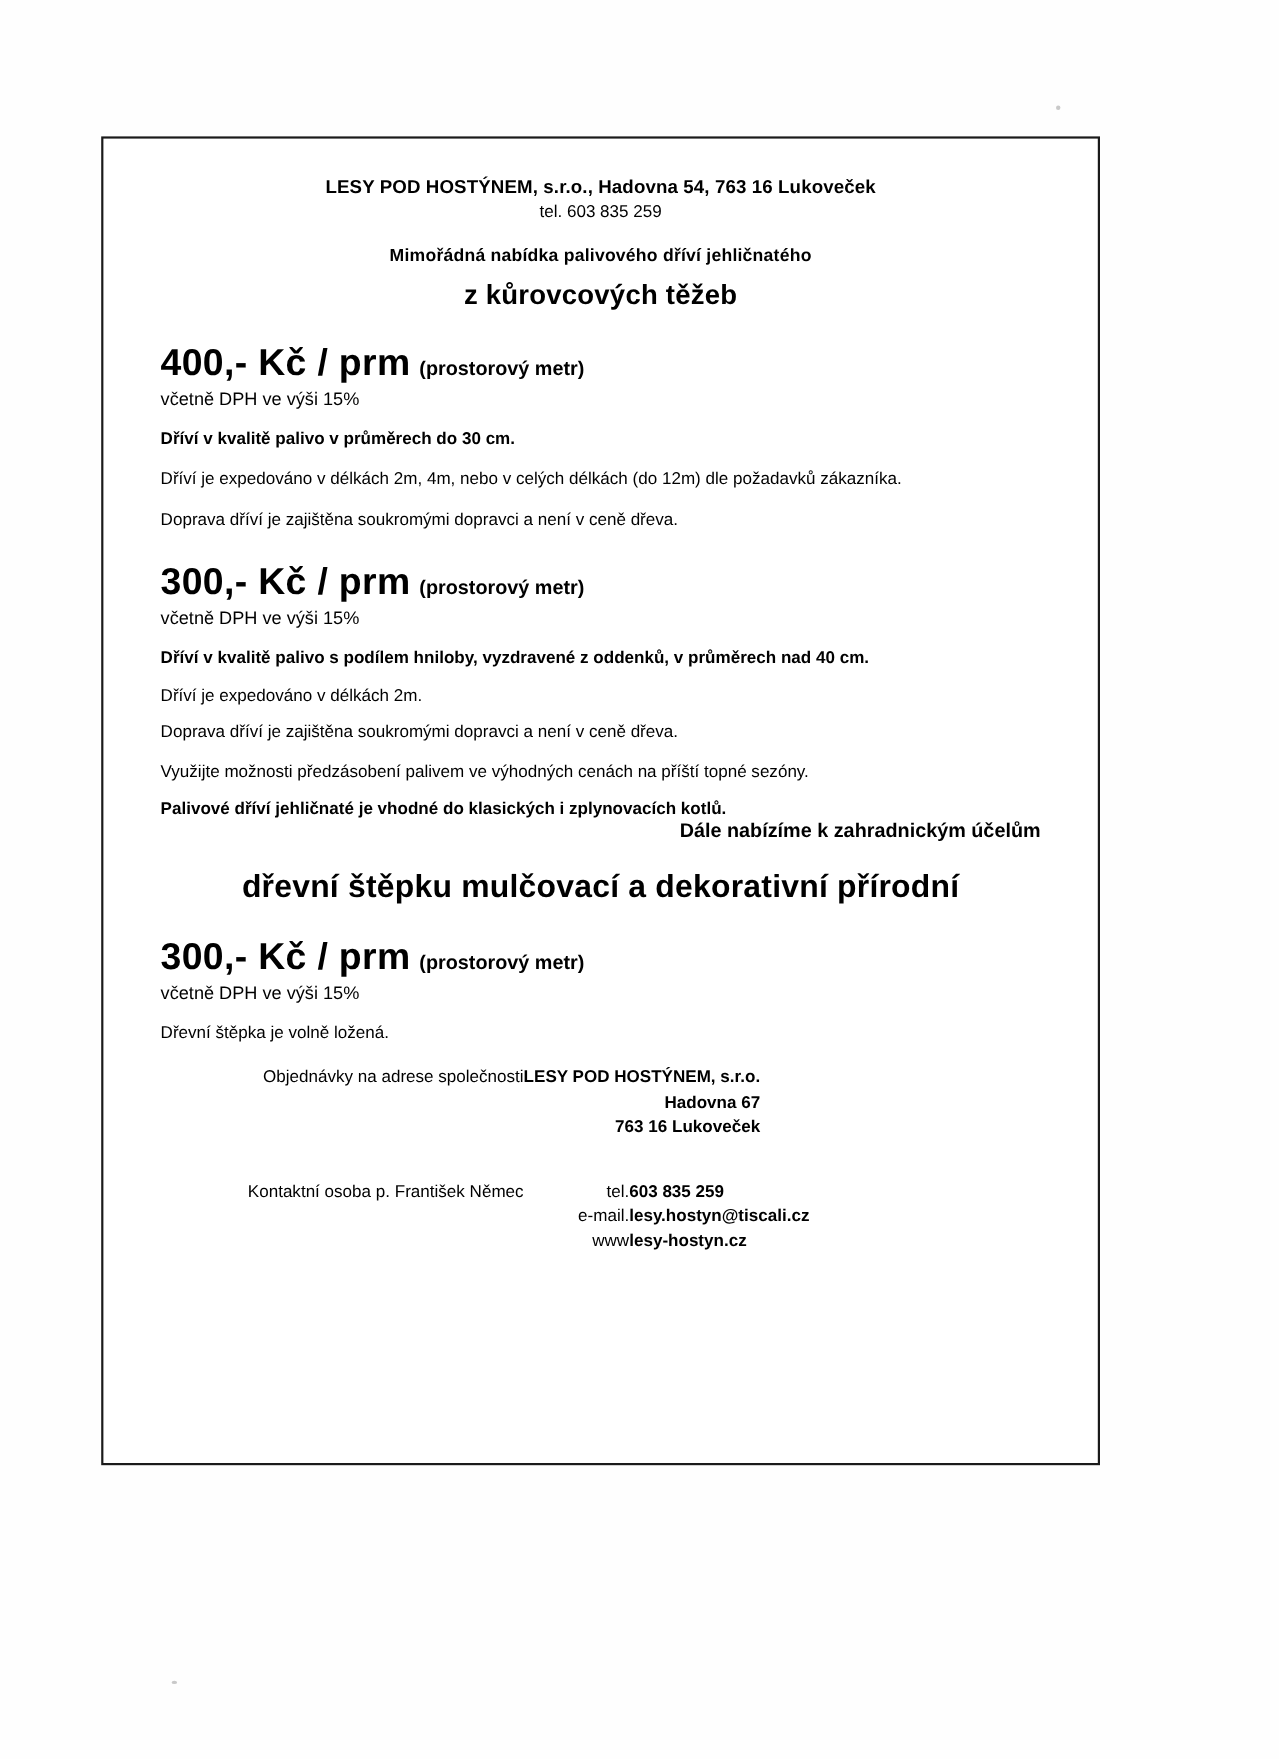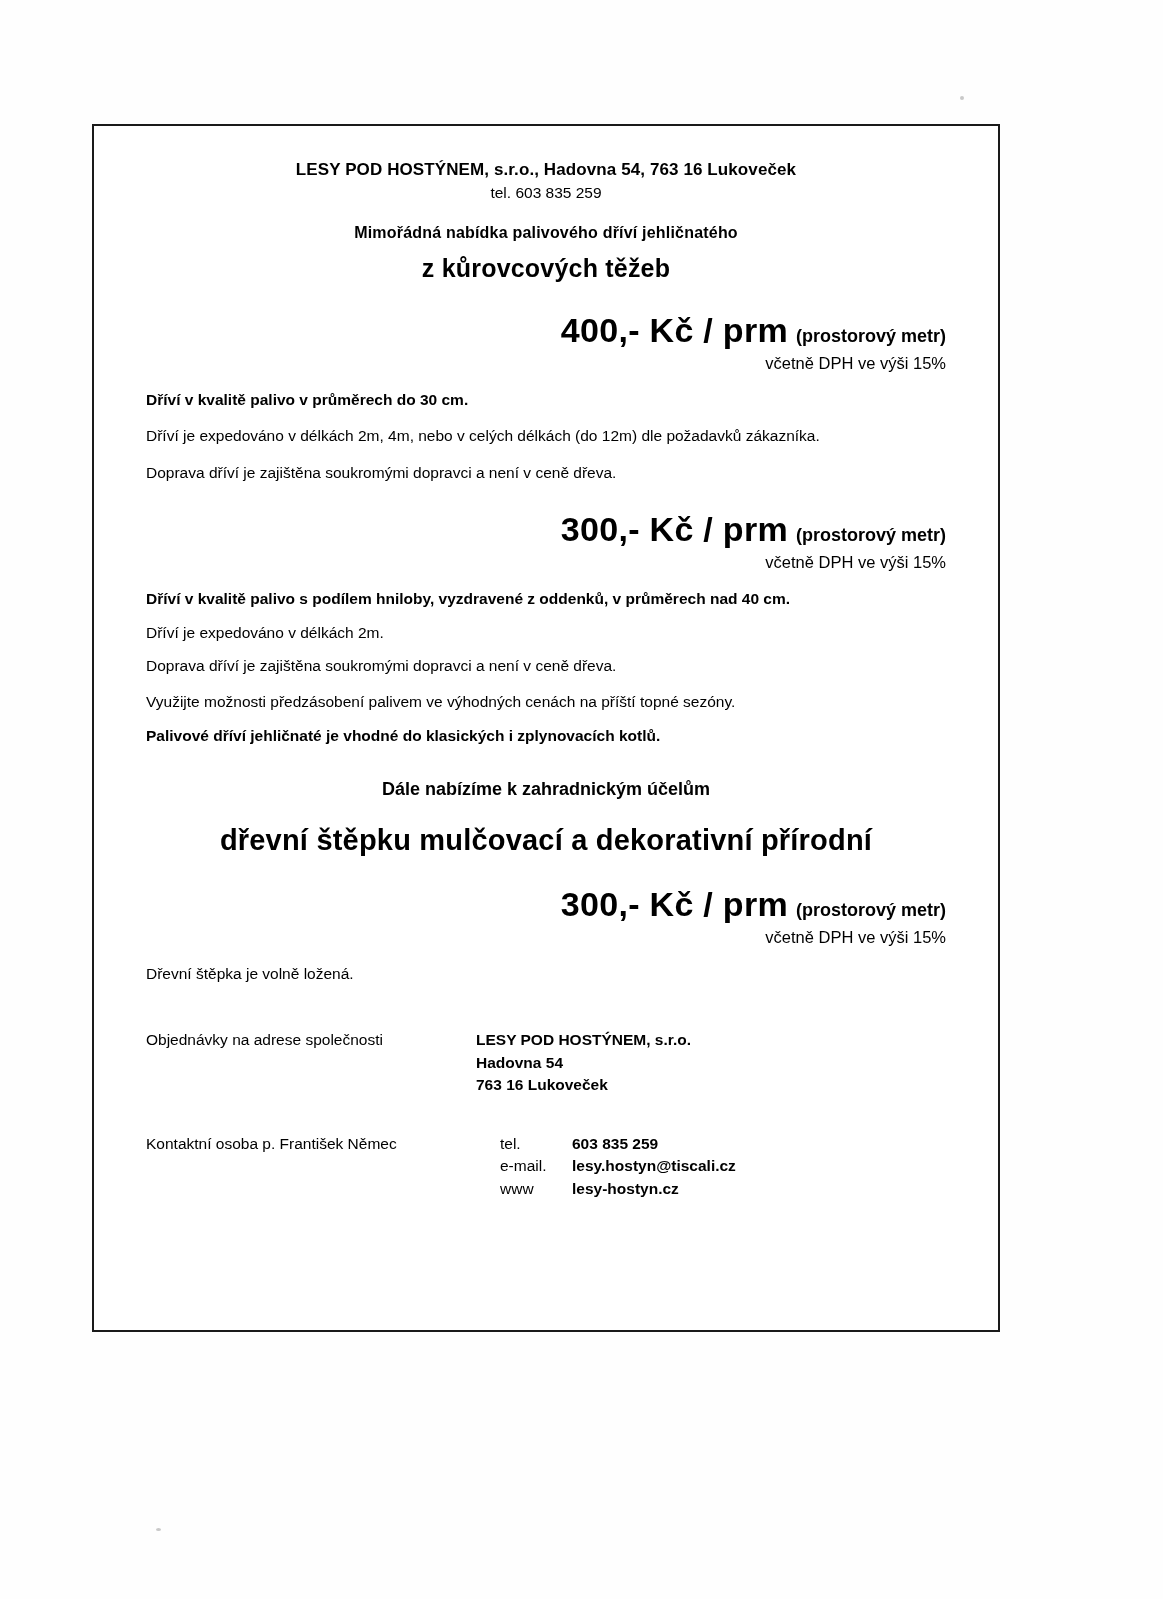--- a/index.html
+++ b/index.html
@@ -72,21 +72,21 @@
   .headline-2 {
     text-align: center;
     font-size: 25px;
     font-weight: bold;
     margin-top: 12px;
     letter-spacing: 0.2px;
   }
 
   
   .price-block {
-    text-align: right;
+    text-align: left;
     margin-top: 28px;
   }
   .price-main {
     font-size: 34px;
     font-weight: bold;
     letter-spacing: 0.3px;
     display: inline-block;
     vertical-align: baseline;
   }
   .price-unit {
@@ -109,37 +109,37 @@
     margin-top: 17px;
   }
   .para.bold {
     font-weight: bold;
   }
   .para.tight {
     margin-top: 14px;
   }
 
   .center-bold {
-    text-align: center;
+    text-align: right;
     font-size: 18px;
     font-weight: bold;
-    margin-top: 34px;
   }
   .big-offer {
     text-align: center;
     font-size: 29px;
     font-weight: bold;
     margin-top: 24px;
     letter-spacing: 0.2px;
   }
 
   
   .contact {
-    margin-top: 46px;
-    font-size: 15.5px;
+    margin-top: 20px;
+    font-size: 15.5px;
+    text-align: right;
   }
   .contact-row {
     display: flex;
     align-items: flex-start;
     margin-top: 0;
   }
   .contact-label {
     width: 330px;
     flex: 0 0 330px;
     font-size: 15.5px;
@@ -219,21 +219,21 @@
         <div class="price-vat">včetně DPH ve výši 15%</div>
       </div>
 
       <div class="para">Dřevní štěpka je volně ložená.</div>
 
       <div class="contact">
         <div class="contact-row">
           <div class="contact-label">Objednávky na adrese společnosti</div>
           <div class="contact-value">
             <span class="vline">LESY POD HOSTÝNEM, s.r.o.</span>
-            <span class="vline">Hadovna 54</span>
+            <span class="vline">Hadovna 67</span>
             <span class="vline">763 16 Lukoveček</span>
           </div>
         </div>
 
         <div class="contact-row contact-row-2">
           <div class="contact-label">Kontaktní osoba p. František Němec</div>
           <div class="contact-value">
             <div class="kv">
               <span class="kv-key">tel.</span>
               <span class="kv-val">603 835 259</span>

